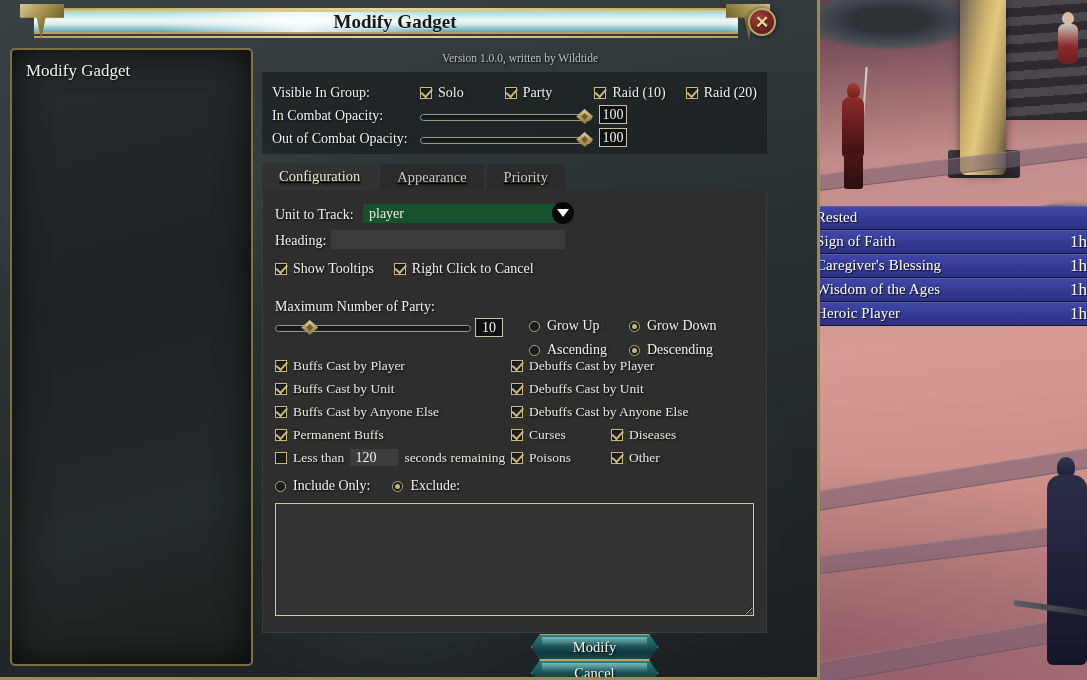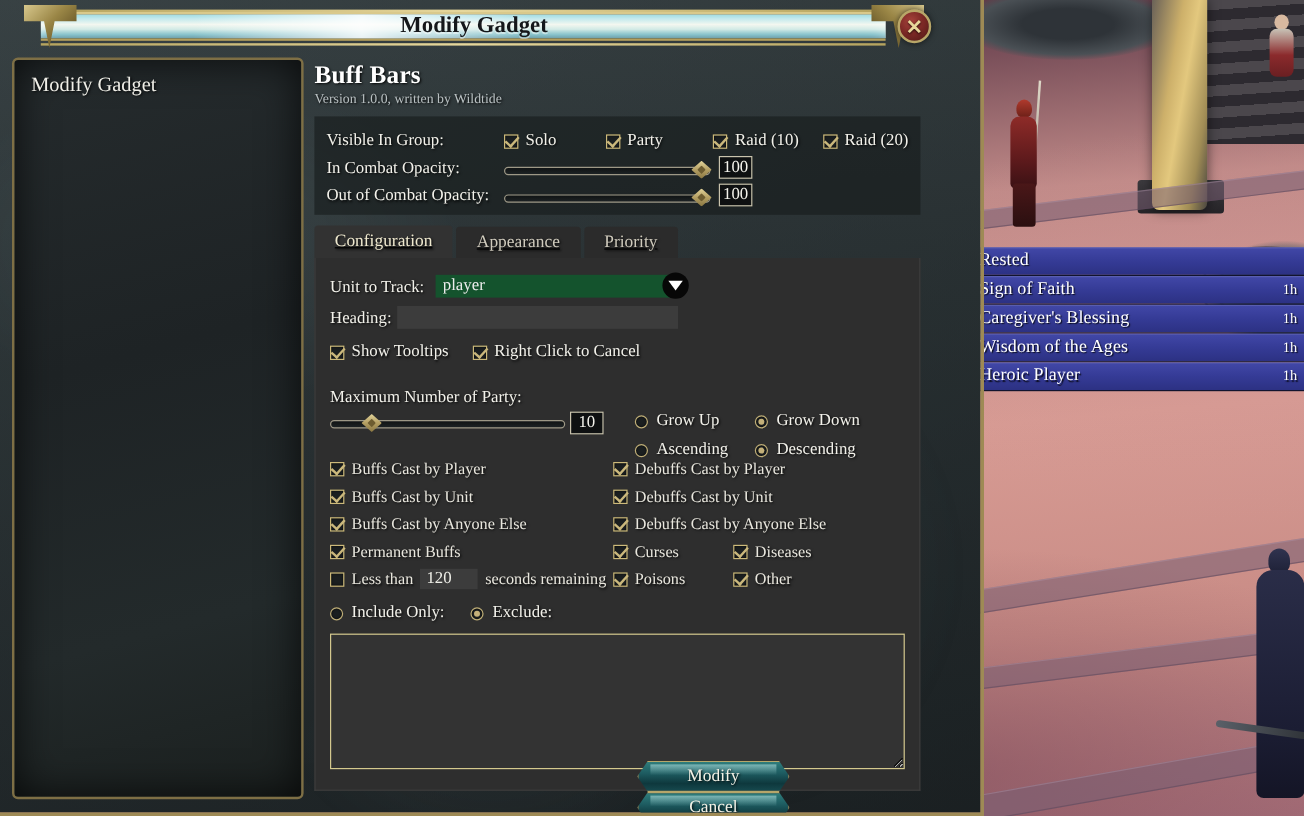--- a/index.html
+++ b/index.html
@@ -122,21 +122,21 @@
   .ic-care::after { content:""; position:absolute; left:7px; top:3px; width:6px; height:13px; background:#ffe2a8; border-radius:3px; }
   .ic-wisdom { background: radial-gradient(circle at 50% 40%, #fff3c0 0%, #f0c25a 35%, #b07c22 70%, #5c3d10 100%); }
   .ic-wisdom::after { content:""; position:absolute; left:6px; top:6px; width:8px; height:9px; background:#f6dfc4; border-radius:50%; }
   .ic-heroic { background: radial-gradient(circle at 50% 50%, #ffe45e 0%, #f2b52c 40%, #9c6a10 75%, #4e3406 100%); }
   .ic-heroic::after { content:""; position:absolute; left:5px; top:6px; width:10px; height:8px; border-bottom:2px solid #3a2403; border-radius:0 0 8px 8px; }
   .buffrow .bname {
     flex: 1 1 auto; color: #fff; font-size: 15px; letter-spacing: .1px;
     text-shadow: 1px 1px 1px rgba(0,0,0,.85); white-space: nowrap; overflow: hidden;
   }
   .buffrow .btime {
-    color: #fff; font-size: 12px; padding-right: 6px;
+    color: #fff; font-size: 17px; 
     text-shadow: 1px 1px 1px rgba(0,0,0,.85);
   }
 
   
   .window {
     position: absolute; left: 0; top: 0; width: 820px; height: 680px;
     background:
       linear-gradient(160deg, rgba(70,85,88,.30), rgba(20,26,28,.55)),
       linear-gradient(180deg, #32393b 0%, #2a3133 35%, #262c2e 70%, #222729 100%);
     border-right: 3px solid #9e8a55;
@@ -209,20 +209,21 @@
 
   
   .content { position: absolute; left: 262px; top: 50px; width: 516px; }
   .addon-title {
     font-size: 21px; color: #ffffff; font-weight: bold; letter-spacing: .2px;
     text-shadow: 1px 1px 2px rgba(0,0,0,.9);
   }
   .addon-sub {
     font-size: 11.5px; color: #b9c0c2; margin-top: 2px;
     text-shadow: 1px 1px 2px rgba(0,0,0,.9);
+    text-align: center;
   }
   .grpbox {
     margin-top: 8px; width: 505px; background: rgba(22,27,28,.62);
     padding: 6px 10px 7px 10px;
   }
   .row { display: flex; align-items: flex-end; height: 23px; }
   .lbl {
     color: #f2f1ea; font-size: 14px; text-shadow: 1px 1px 2px rgba(0,0,0,.9);
     white-space: nowrap;
   }
@@ -414,21 +415,20 @@
       <div class="title-text">Modify Gadget</div>
       <div class="closebtn">✕</div>
     </div>
 
     <div class="sidepanel">
       <div class="entry">Modify Gadget</div>
     </div>
 
     <div class="content">
 
-      <div class="addon-title">Buff Bars</div>
       <div class="addon-sub">Version 1.0.0, written by Wildtide</div>
 
       <div class="grpbox">
         <div class="row">
           <div class="lbl w150">Visible In Group:</div>
           <div class="cbwrap" style="width:80px">
             <div class="cb on"></div>
             <span class="lbl">Solo</span>
           </div>
           <div class="cbwrap" style="width:86px">

